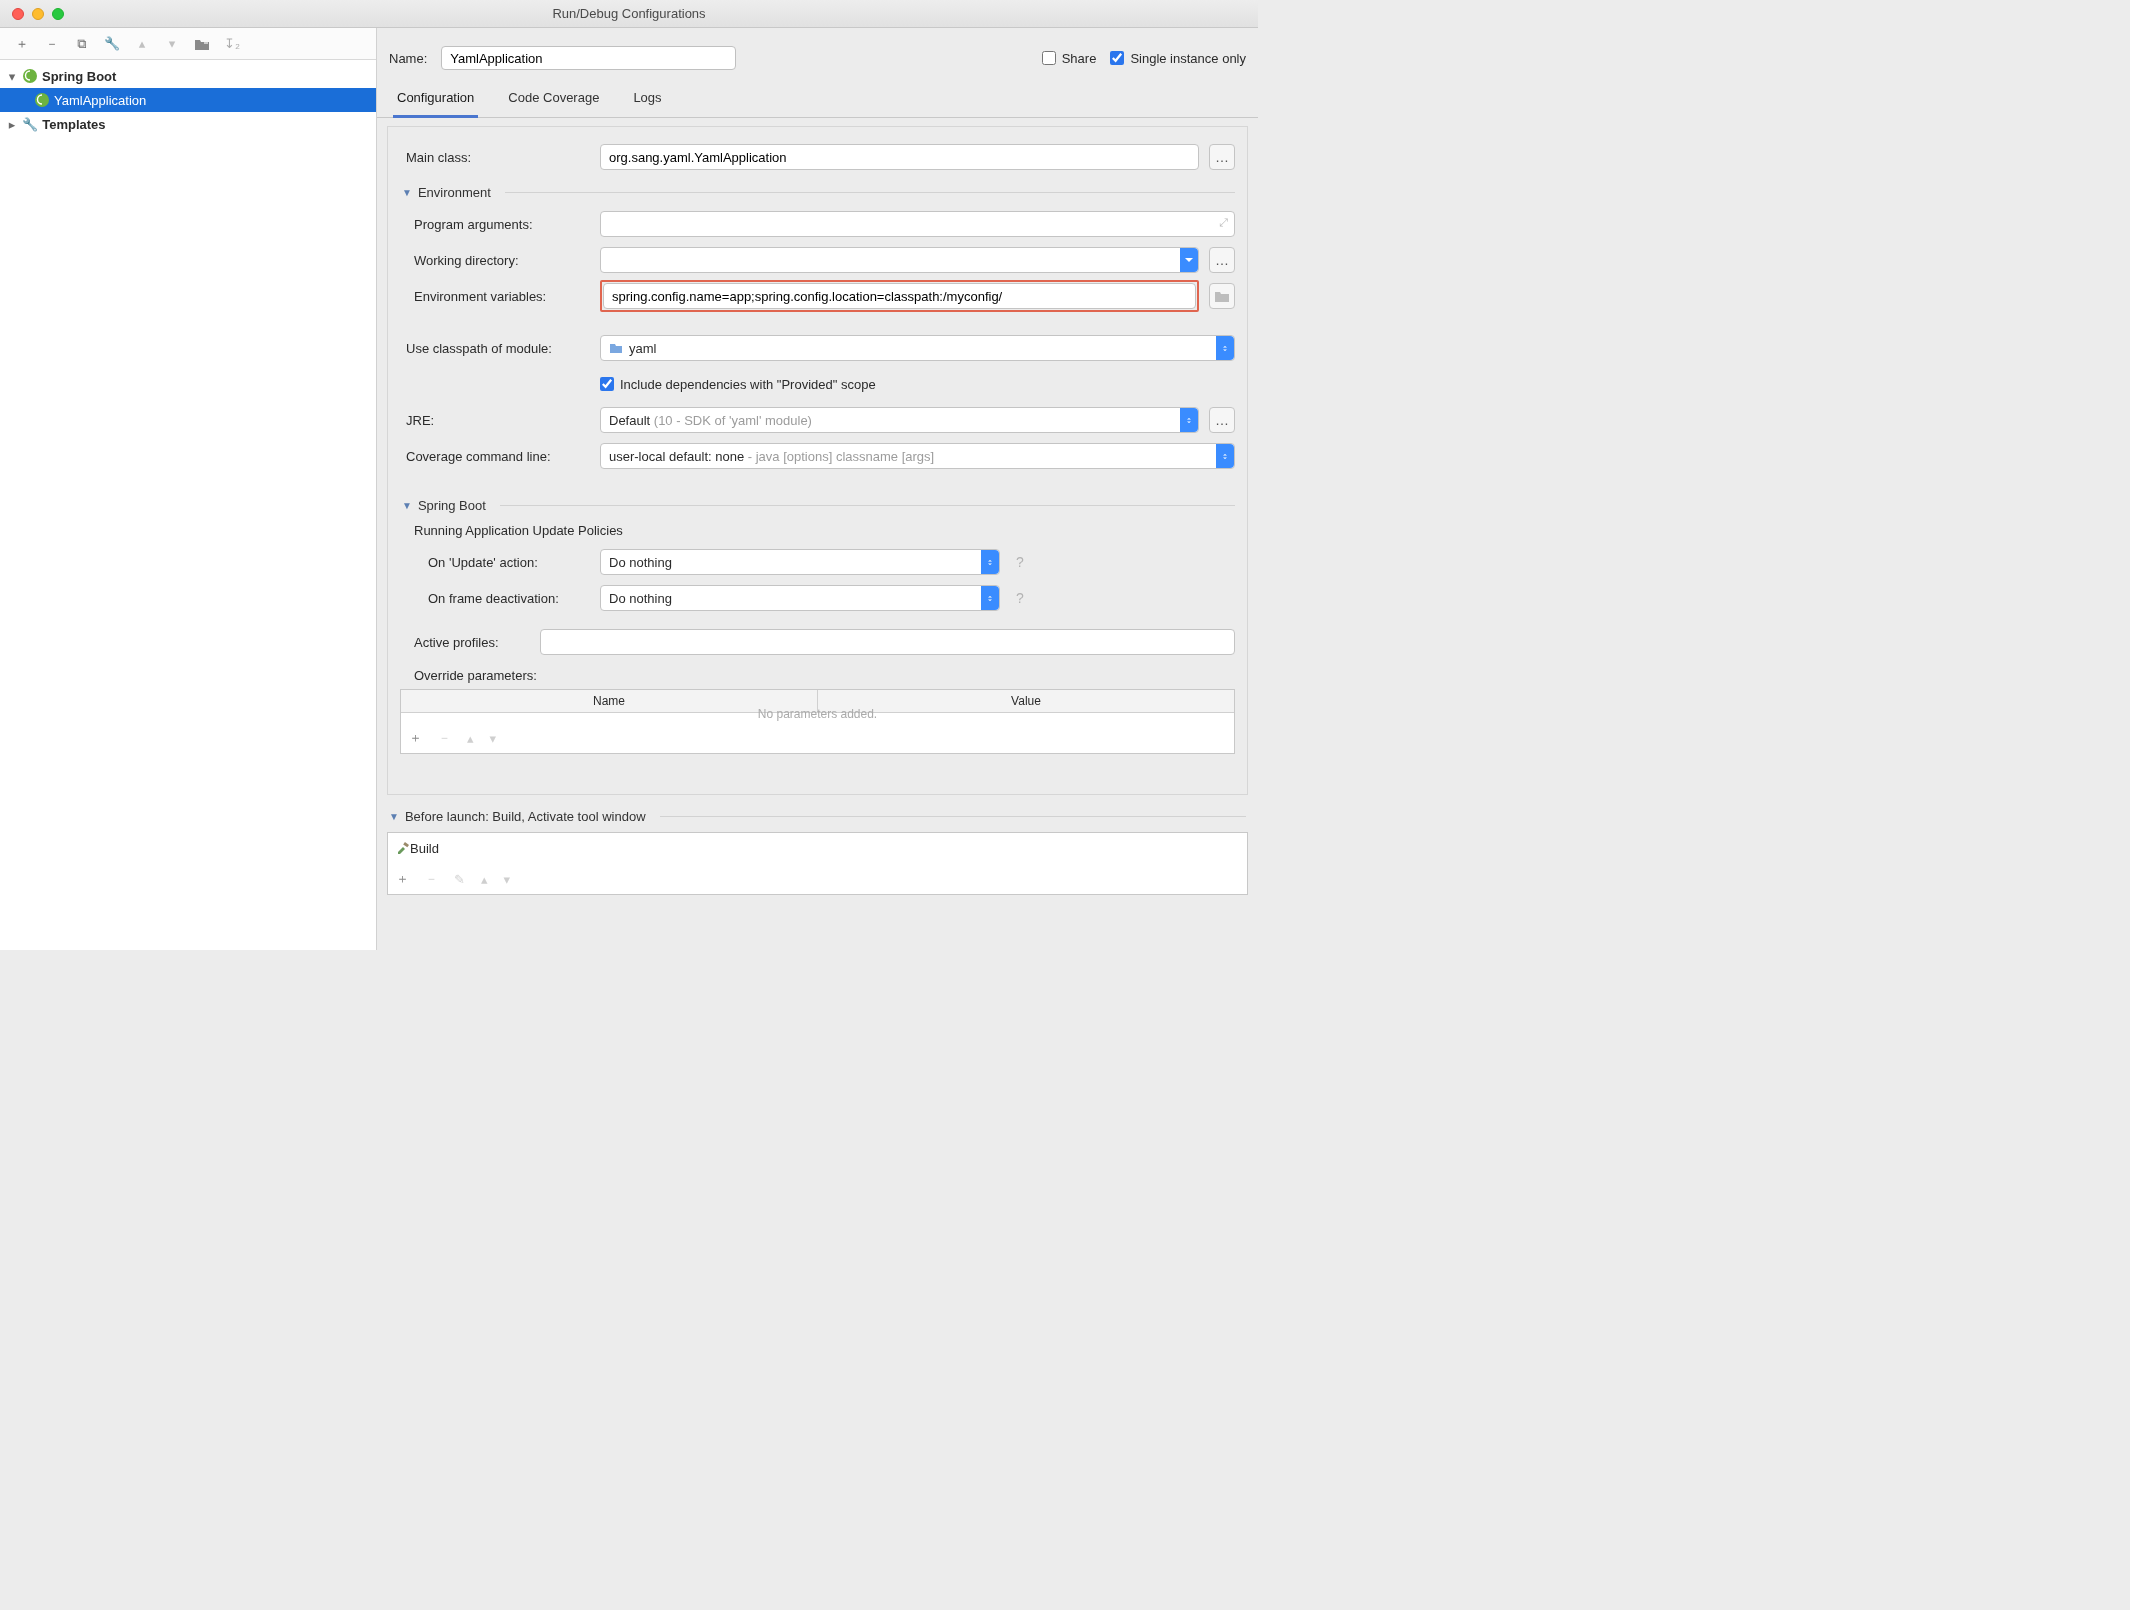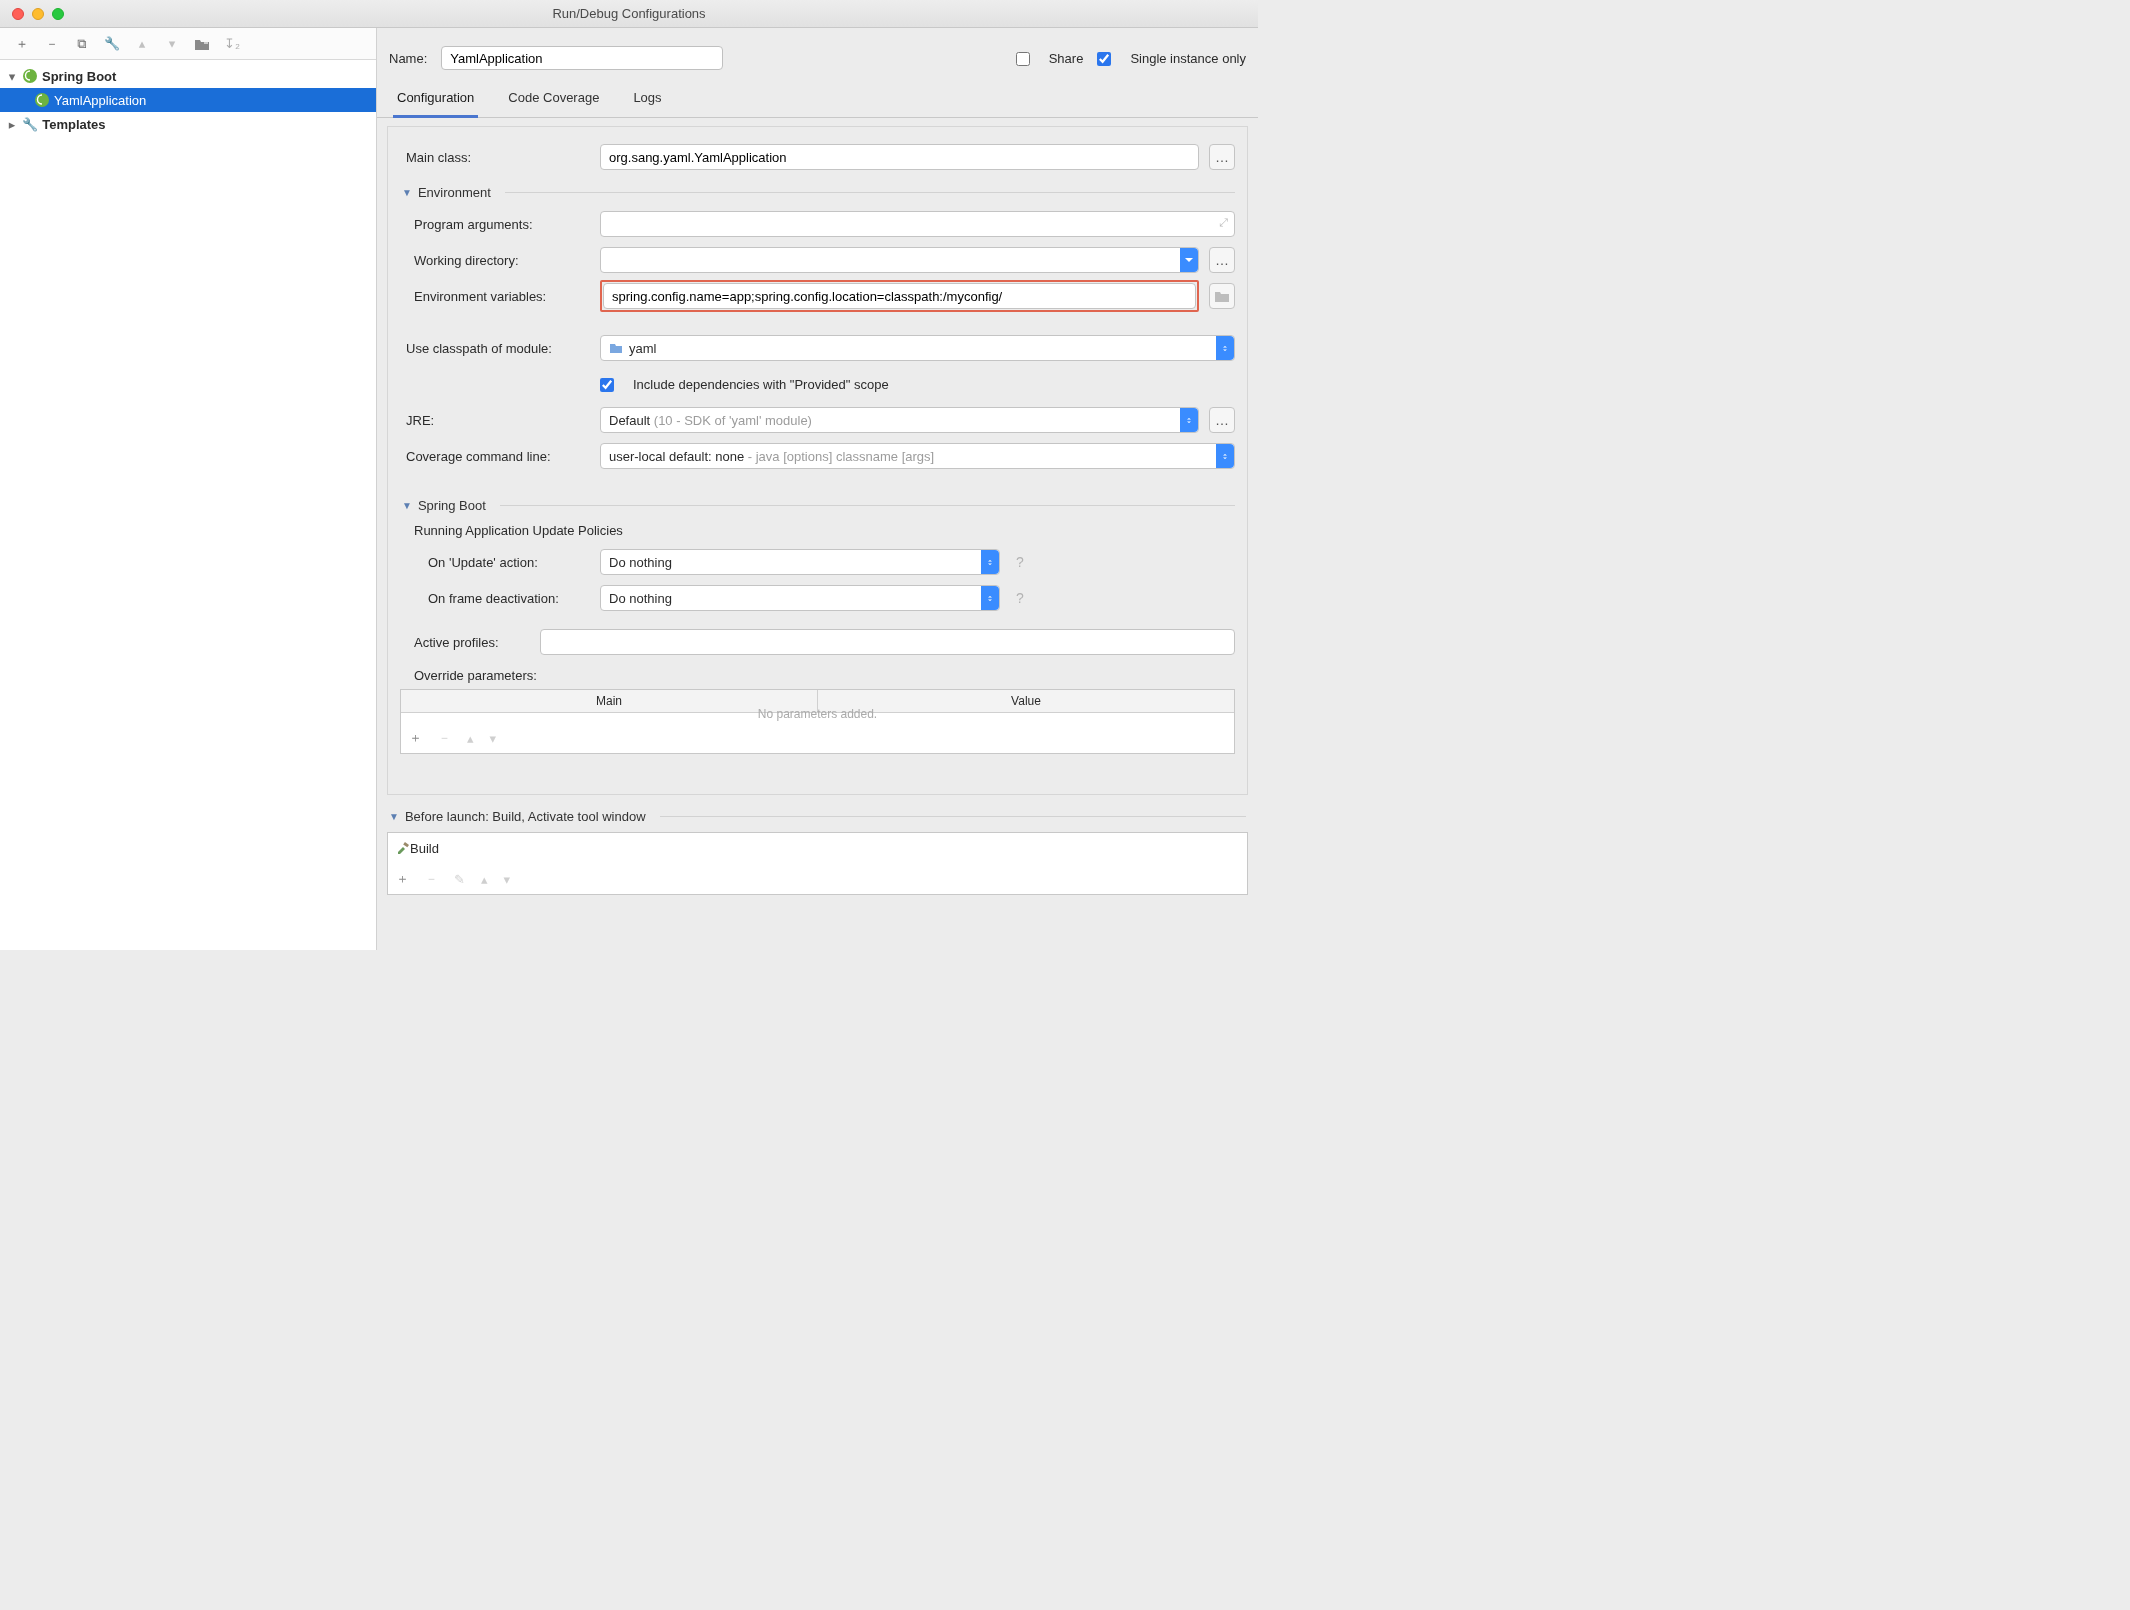--- a/index.html
+++ b/index.html
@@ -72,21 +72,21 @@
 .name-row input[type=text] {
   flex: 1;
   max-width: 500px;
   height: 24px;
   border: 1px solid #c0c0c0;
   border-radius: 4px;
   background: #fff;
   padding: 0 8px;
   font-size: 13px;
 }
-.chk { display: inline-flex; align-items: flex-end; gap: 19px; }
+.chk { display: inline-flex; align-items: flex-start; gap: 6px; }
 .chk input { width: 14px; height: 14px; accent-color: #2b76ed; }
 .tabs {
   display: flex;
   gap: 26px;
   padding: 0 16px;
   border-bottom: 1px solid #c8c8c8;
 }
 .tab { padding: 8px 4px 10px; color: #333; cursor: pointer; }
 .tab.active { color: #1a1a1a; border-bottom: 3px solid #4a76cf; margin-bottom: -1px; }
 .panel {
@@ -379,21 +379,21 @@
         </div>
 
         <div class="row" style="margin-top:8px">
           <span class="label indent1" style="width:130px">Active profiles:</span>
           <input class="field" value="" style="">
         </div>
 
         <div style="padding:8px 0 2px 14px">Override parameters:</div>
         <div class="param-table">
           <div class="hdr">
-            <div>Main</div>
+            <div>Name</div>
             <div>Value</div>
           </div>
           <div class="noparams">No parameters added.</div>
           <div class="tb-toolbar">
             <span>＋</span>
             <span style="opacity:.4">－</span>
             <span style="opacity:.4">▴</span>
             <span style="opacity:.4">▾</span>
           </div>
         </div>

